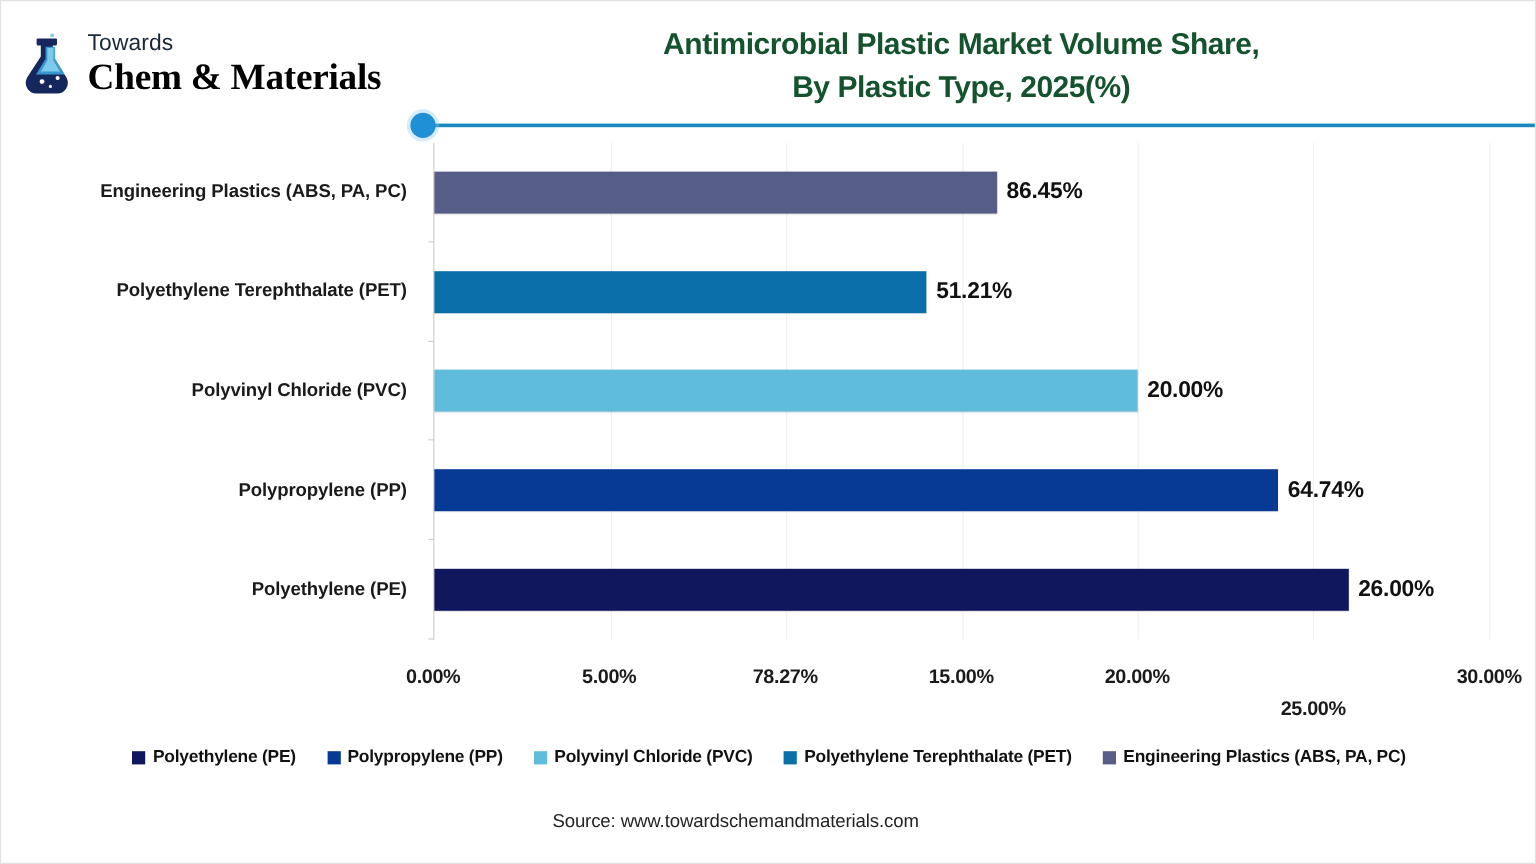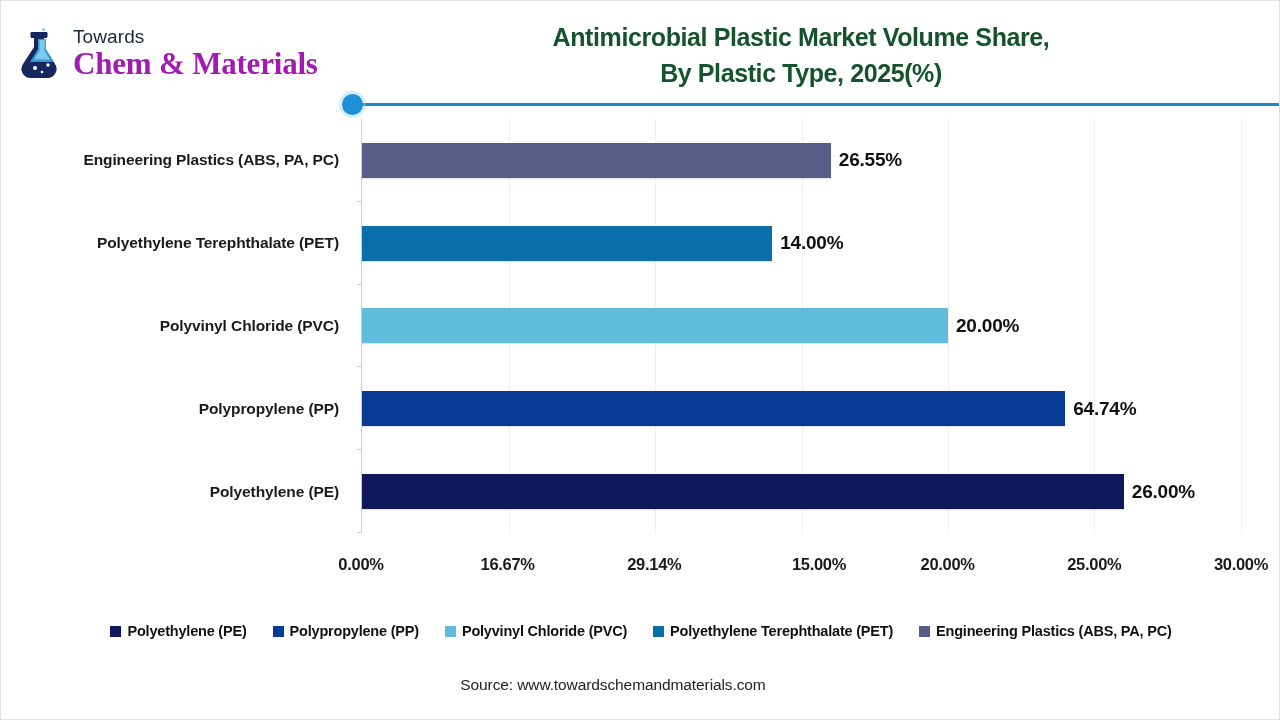--- a/index.html
+++ b/index.html
@@ -47,21 +47,21 @@
     font-size: 19px;
     color: #1b2838;
     letter-spacing: .1px;
     margin-bottom: 2px;
   }
 
   #logo-text-bottom {
     font-family: "Liberation Serif", serif;
     font-size: 31px;
     font-weight: bold;
-    color: #a21caf;
+    color: #000000;
     letter-spacing: -.2px;
   }
 
   #chart-title {
     position: absolute;
     left: 390px;
     top: 18px;
     width: 820px;
     text-align: center;
     font-family: "Liberation Sans", sans-serif;
@@ -285,26 +285,26 @@
           <div class="gridline" style="left: 16.6667%;"></div>
           <div class="gridline" style="left: 33.3333%;"></div>
           <div class="gridline" style="left: 50%;"></div>
           <div class="gridline" style="left: 66.6667%;"></div>
           <div class="gridline" style="left: 83.3333%;"></div>
           <div class="gridline" style="left: 100%;"></div>
         </div>
       <div id="rows">
           <div class="row">
             <div class="bar" style="width: 53.3333%; background: rgb(86, 93, 135);"></div>
-            <div class="bar-value">26.55%</div>
+            <div class="bar-value">86.45%</div>
             <div class="tick-mark"></div>
           </div>
           <div class="row">
             <div class="bar" style="width: 46.6667%; background: rgb(10, 111, 168);"></div>
-            <div class="bar-value">14.00%</div>
+            <div class="bar-value">51.21%</div>
             <div class="tick-mark"></div>
           </div>
           <div class="row">
             <div class="bar" style="width: 66.6667%; background: rgb(95, 188, 219);"></div>
             <div class="bar-value">20.00%</div>
             <div class="tick-mark"></div>
           </div>
           <div class="row">
             <div class="bar" style="width: 80%; background: rgb(6, 58, 149);"></div>
             <div class="bar-value">64.74%</div>
@@ -314,25 +314,25 @@
             <div class="bar" style="width: 86.6667%; background: rgb(16, 23, 92);"></div>
             <div class="bar-value">26.00%</div>
             <div class="tick-mark"></div>
           </div>
         </div>
     </div>
   </div>
 
   <div id="x-axis">
       <div class="x-tick" style="left: 0%;">0.00%</div>
-      <div class="x-tick" style="left: 16.6667%;">16.67%</div>
-      <div class="x-tick" style="left: 33.3333%;">29.14%</div>
-      <div class="x-tick" style="left: 50%; margin-left: 18px;">15.00%</div>
+      <div class="x-tick" style="left: 16.6667%;">5.00%</div>
+      <div class="x-tick" style="left: 33.3333%;">78.27%</div>
+      <div class="x-tick" style="left: 50%;">15.00%</div>
       <div class="x-tick" style="left: 66.6667%;">20.00%</div>
-      <div class="x-tick" style="left: 83.3333%;">25.00%</div>
+      <div class="x-tick" style="left: 83.3333%; margin-top: 27px;">25.00%</div>
       <div class="x-tick" style="left: 100%;">30.00%</div>
     </div>
 
   <div id="legend">
       <div class="legend-item">
         <span class="legend-swatch" style="background: rgb(16, 23, 92);"></span>
         <span class="legend-label">Polyethylene (PE)</span>
       </div>
       <div class="legend-item">
         <span class="legend-swatch" style="background: rgb(6, 58, 149);"></span>

